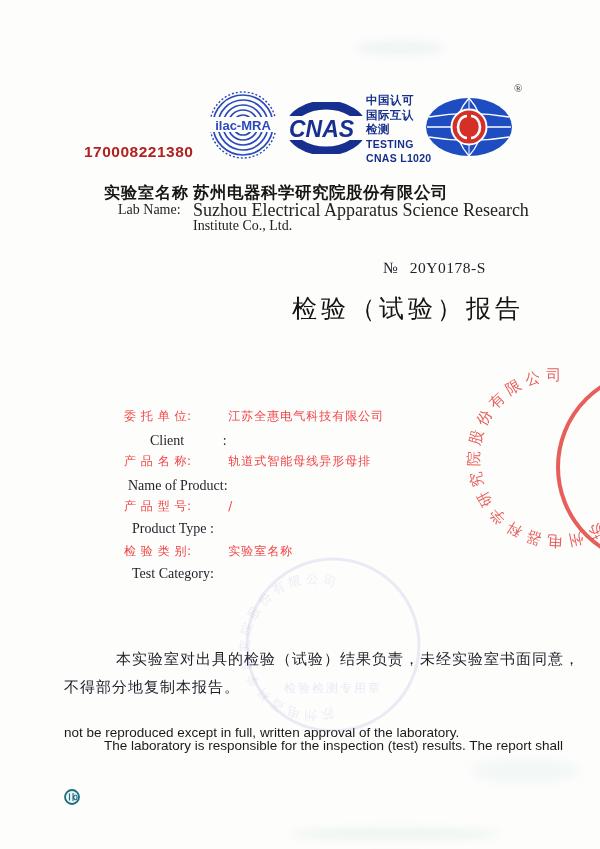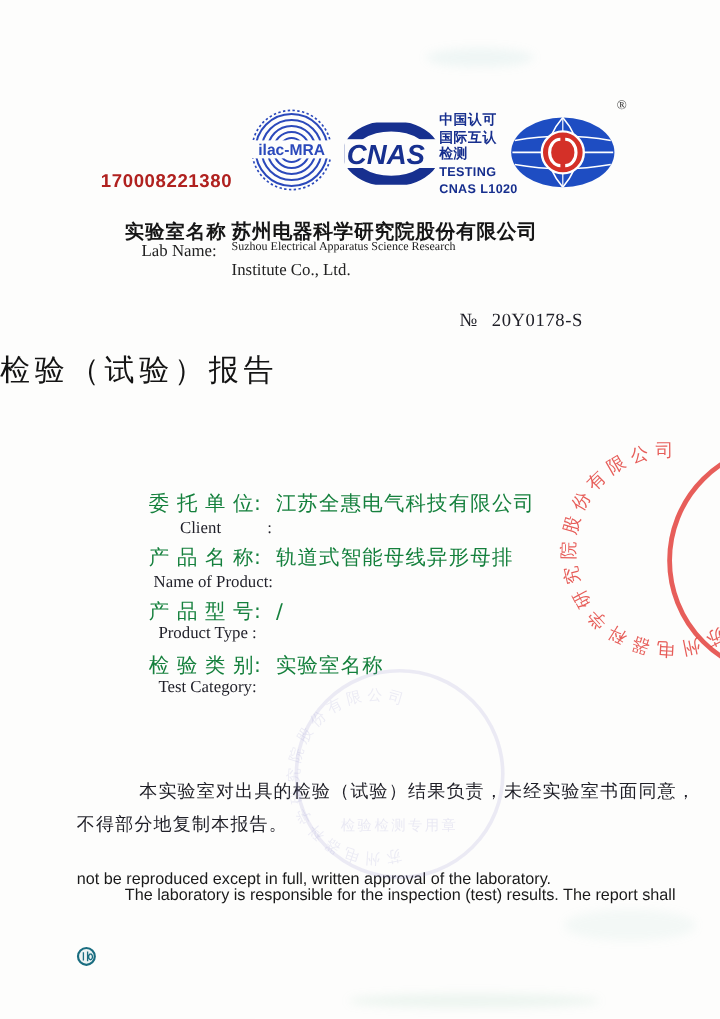--- a/index.html
+++ b/index.html
@@ -21,37 +21,37 @@
     font-family:"Liberation Serif",serif; }
 
   
   .lab-label-zh { position:absolute; left:104px; top:183px; font-size:16px; font-weight:bold;
     letter-spacing:1px; color:#161616; }
   .lab-name-zh  { position:absolute; left:193px; top:182px; font-size:16.5px; font-weight:bold;
     letter-spacing:0.5px; color:#161616; }
   .lab-label-en { position:absolute; left:118px; top:202px; font-family:"Liberation Serif",serif;
     font-size:14px; color:#222; }
   .lab-en-1 { position:absolute; left:193px; top:200px; font-family:"Liberation Serif",serif;
-    font-size:10px; color:#222; }
+    font-size:18px; color:#222; }
   .lab-en-2 { position:absolute; left:193px; top:218px; font-family:"Liberation Serif",serif;
     font-size:14px; color:#222; }
 
   .report-no { position:absolute; left:383px; top:259px; font-family:"Liberation Serif",serif;
     font-size:15.5px; color:#202028; }
   .report-no .val { margin-left:12px; letter-spacing:0.5px; }
 
   
-  .title-zh { position:absolute; left:0; top:292px; width:524px; text-align:left;
+  .title-zh { position:absolute; left:0; top:292px; width:524px; text-align:right;
     font-size:25px; font-weight:500; letter-spacing:4px; color:#141414; }
   .title-en { position:absolute; left:0; top:333px; width:600px; text-align:center;
     font-family:"DejaVu Sans Mono",monospace; font-size:20px; font-weight:500;
     letter-spacing:2px; white-space:pre; color:#141414; }
 
   
-  .field-zh { position:absolute; left:124px; font-size:17px; color:#15803d; letter-spacing:0.5px; }
+  .field-zh { position:absolute; left:124px; font-size:12px; color:#ef4444; letter-spacing:0.5px; }
   .field-zh .lbl { display:inline-block; width:100px; }
   .field-zh .val { letter-spacing:1px; }
   .field-en { position:absolute; font-family:"Liberation Serif",serif; font-size:14px;
     color:#1f1f28; white-space:pre; }
 
   
   .disc-zh { position:absolute; left:64px; width:490px; font-size:15px; letter-spacing:1px;
     color:#1e1e26; }
   .disc-zh.indent { padding-left:52px; }
   .disc-en { position:absolute; left:64px; width:496px; font-family:"Liberation Sans",sans-serif;

